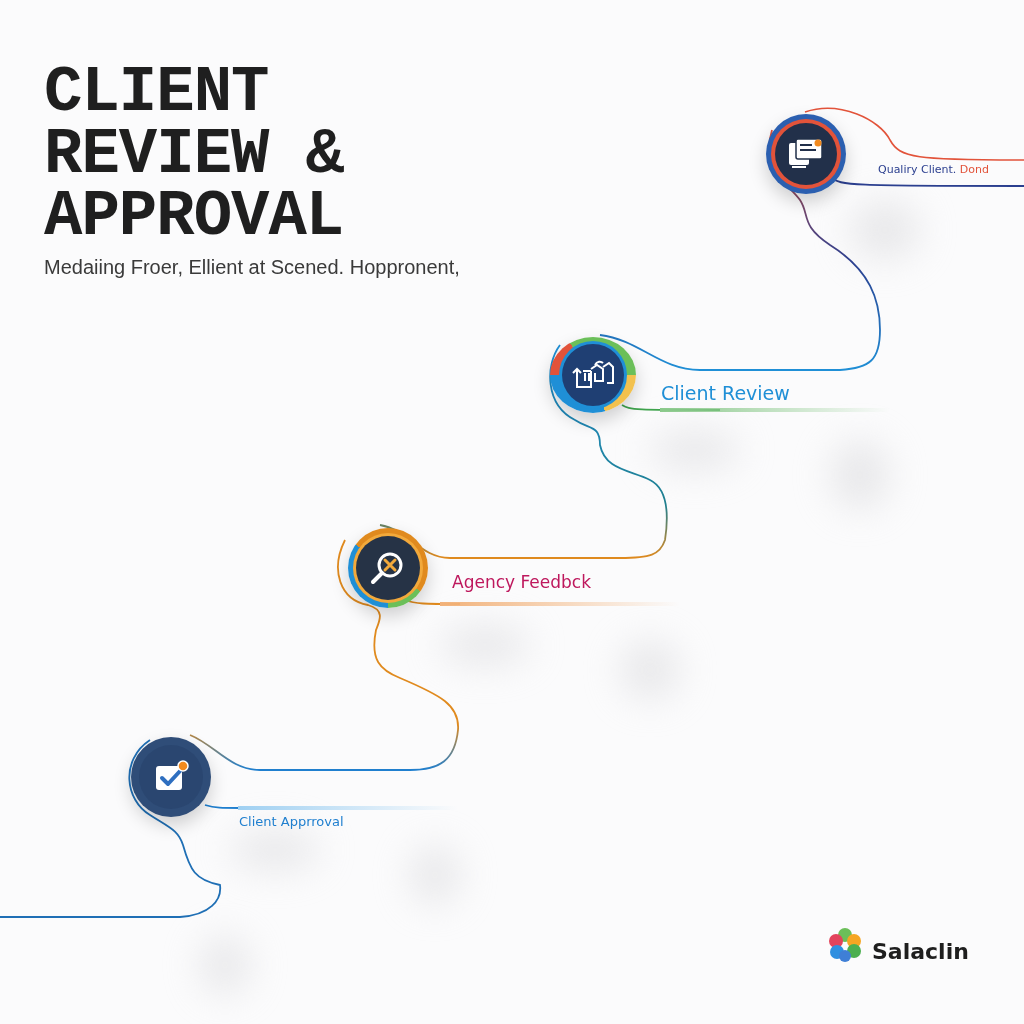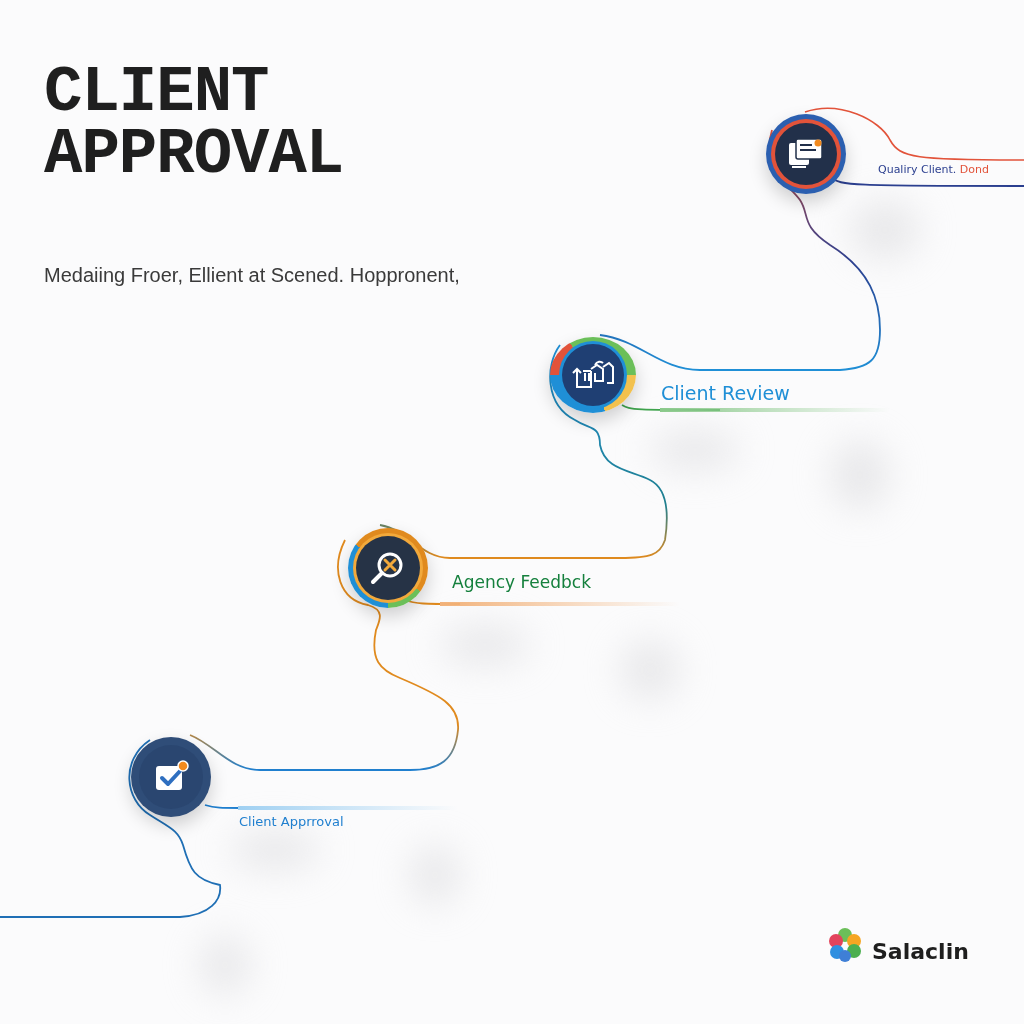--- a/index.html
+++ b/index.html
@@ -12,21 +12,21 @@
   .title {
     position:absolute; left:44px; top:62px; margin:0;
     font-family:Liberation Mono, monospace; font-weight:700;
     font-size:64px; line-height:62px; color:#1f1f1f; letter-spacing:-1px;
   }
   .title span { display:block; }
   .subtitle {
     position:absolute; left:44px; top:254px; margin:0;
     font-size:20px; line-height:26px; color:#3a3a3a; width:420px;
   }
-  .subtitle span { display:block;margin-top:8px; }
+  .subtitle span { display:block; }
   svg.paths { position:absolute; left:0; top:0; }
   .node {
     position:absolute; border-radius:50%;
     display:flex; align-items:center; justify-content:center;
     box-shadow:0 8px 18px rgba(0,0,0,0.18);
   }
   .node svg { display:block; }
   .step-label {
     position:absolute; font-family:"DejaVu Sans", sans-serif; white-space:nowrap;
   }
@@ -45,20 +45,21 @@
   <div class="shadow-blob" style="left:650px;top:430px;width:90px;height:40px;"></div>
   <div class="shadow-blob" style="left:830px;top:440px;width:60px;height:70px;"></div>
   <div class="shadow-blob" style="left:440px;top:625px;width:90px;height:40px;"></div>
   <div class="shadow-blob" style="left:620px;top:640px;width:60px;height:60px;"></div>
   <div class="shadow-blob" style="left:230px;top:830px;width:90px;height:40px;"></div>
   <div class="shadow-blob" style="left:410px;top:845px;width:50px;height:60px;"></div>
   <div class="shadow-blob" style="left:200px;top:935px;width:50px;height:60px;"></div>
 
   <h1 class="title">
     <span>CLIENT</span>
+    <span>REVIEW &amp;</span>
     <span>APPROVAL</span>
   </h1>
   <p class="subtitle">
     <span>Medaiing Froer, Ellient at Scened. Hoppronent,</span>
   </p>
 
   <svg class="paths" width="1024" height="1024" viewBox="0 0 1024 1024">
     <defs>
       <linearGradient id="g1" x1="0" y1="0" x2="0" y2="1">
         <stop offset="0" stop-color="#e2533a"></stop>
@@ -149,21 +150,21 @@
     <div style="width:70px;height:70px;border-radius:50%;background:#f2a93b;display:flex;align-items:center;justify-content:center;">
       <div style="width:64px;height:64px;border-radius:50%;background:#263346;display:flex;align-items:center;justify-content:center;">
         <svg width="40" height="40" viewBox="0 0 40 40">
           <circle cx="22" cy="17" r="11" fill="none" stroke="#ffffff" stroke-width="3"></circle>
           <path d="M14 25 L5 34" stroke="#ffffff" stroke-width="4" stroke-linecap="round"></path>
           <path d="M17 12 L27 22 M27 12 L17 22" stroke="#f2a93b" stroke-width="3" stroke-linecap="round"></path>
         </svg>
       </div>
     </div>
   </div>
-  <div class="step-label" style="left:452px;top:572px;font-size:17px;color:#15803d;text-align:center;">Agency Feedbck</div>
+  <div class="step-label" style="left:452px;top:572px;font-size:17px;color:#be185d;text-align:center;">Agency Feedbck</div>
 
   <div class="node" style="left:131px;top:737px;width:80px;height:80px;background:#2f4d78;">
     <div style="width:64px;height:64px;border-radius:50%;background:#2a4670;display:flex;align-items:center;justify-content:center;">
       <svg width="36" height="34" viewBox="0 0 36 34">
         <rect x="3" y="6" width="26" height="24" rx="3" fill="#ffffff"></rect>
         <path d="M9 18 L15 24 L28 10" fill="none" stroke="#2f6fc0" stroke-width="4" stroke-linecap="round" stroke-linejoin="round"></path>
         <circle cx="30" cy="6" r="5" fill="#f28a1e" stroke="#ffffff" stroke-width="1.5"></circle>
       </svg>
     </div>
   </div>

